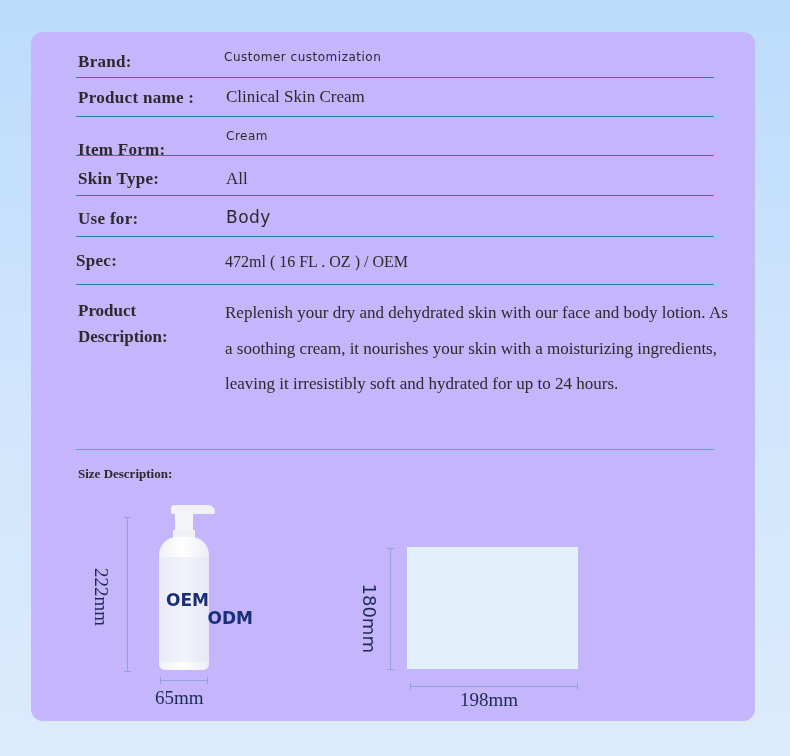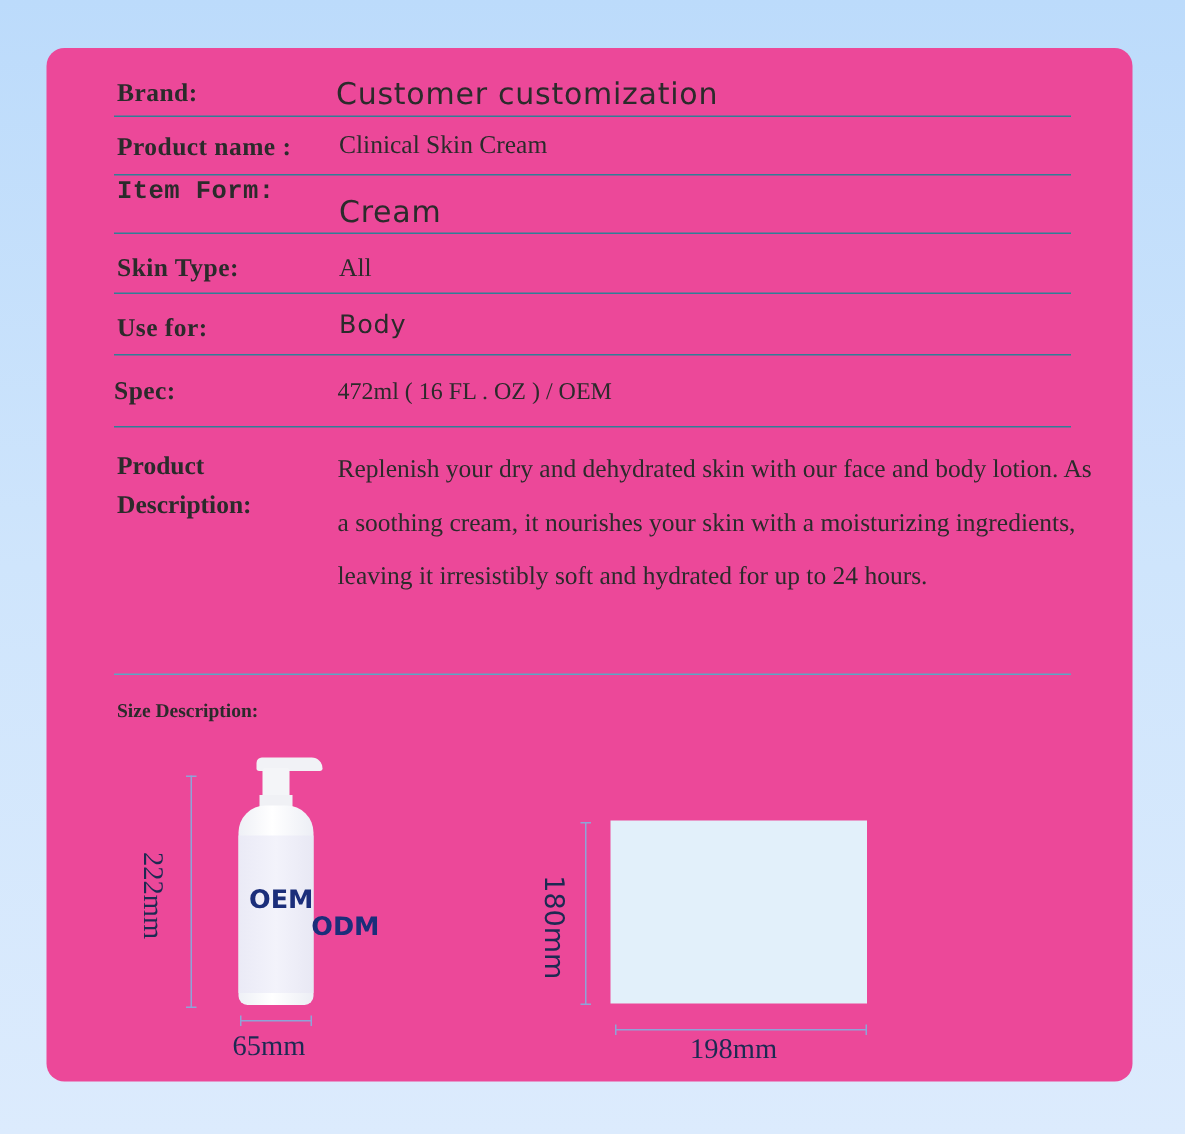--- a/index.html
+++ b/index.html
@@ -5,34 +5,34 @@
   html, body { margin:0; padding:0; }
   body {
     width:790px; height:756px; overflow:hidden;
     background: linear-gradient(180deg, #bcdbfb 0%, #cfe5fc 50%, #dcebfd 100%);
     font-family: "Liberation Serif", "DejaVu Serif", serif;
     color:#222;
     position:relative;
   }
   .card {
     position:absolute; left:31px; top:32px; width:724px; height:689px;
-    background:#ec4899; border-radius:12px;
+    background:#c4b5fd; border-radius:12px;
   }
   .row {
     position:absolute; left:45px; width:638px;
     border-bottom:1.5px solid #2f7f96;
   }
   .label {
     position:absolute; left:2px; font-weight:bold; font-size:17px; color:#2b2b2b;
     letter-spacing:0.3px;
   }
   .value {
     position:absolute; left:150px; font-size:17px; color:#2b2b2b;
   }
-  .sans { font-family: "DejaVu Sans", sans-serif; font-size:20px; letter-spacing:0.5px; }
+  .sans { font-family: "DejaVu Sans", sans-serif; font-size:12px; letter-spacing:0.5px; }
   .desc-label { position:absolute; left:47px; top:266px; font-weight:bold; font-size:17px; line-height:26px; color:#2b2b2b; }
   .desc-text { position:absolute; left:194px; top:263px; width:510px; font-size:17px; line-height:35.5px; color:#2b2b2b; }
   .desc-line { position:absolute; left:45px; top:417px; width:638px; border-bottom:1.5px solid #5aa7c4; }
   .size-label { position:absolute; left:47px; top:434px; font-weight:bold; font-size:13px; color:#2b2b2b; }
 
   .dim-v { position:absolute; width:1px; background:#8ea4d8; }
   .dim-v::before, .dim-v::after { content:""; position:absolute; left:-3px; width:7px; height:1px; background:#8ea4d8; }
   .dim-v::before { top:0; } .dim-v::after { bottom:0; }
   .dim-h { position:absolute; height:1px; background:#8ea4d8; }
   .dim-h::before, .dim-h::after { content:""; position:absolute; top:-3px; width:1px; height:7px; background:#8ea4d8; }
@@ -64,21 +64,21 @@
     <span class="label" style="top:2px;">Brand:</span>
     <span class="value sans" style="top:0px;left:148px;">Customer customization</span>
   </div>
 
   <div class="row" style="top:46px;height:38px;">
     <span class="label" style="top:10px;">Product name :</span>
     <span class="value" style="top:9px;">Clinical Skin Cream</span>
   </div>
 
   <div class="row" style="top:85px;height:38px;">
-    <span class="label" style="top:2px;font-family:Liberation Mono, monospace;">Item Form:</span>
+    <span class="label" style="top:23px;">Item Form:</span>
     <span class="value sans" style="top:12px;">Cream</span>
   </div>
 
   <div class="row" style="top:124px;height:39px;">
     <span class="label" style="top:13px;">Skin Type:</span>
     <span class="value" style="top:13px;">All</span>
   </div>
 
   <div class="row" style="top:164px;height:40px;">
     <span class="label" style="top:13px;">Use for:</span>

